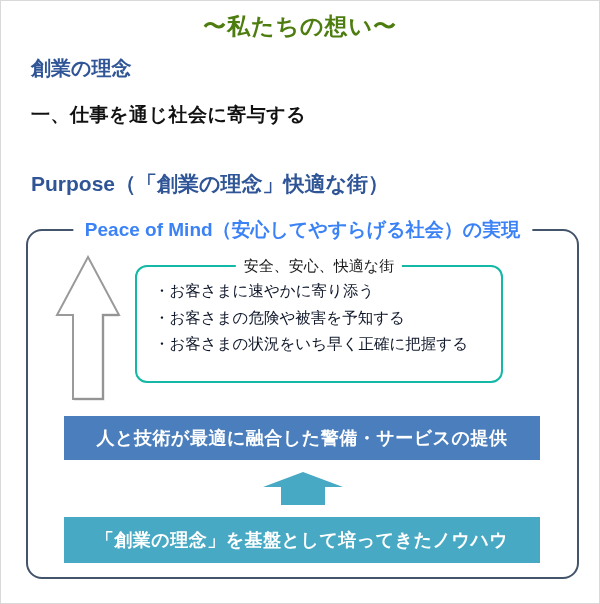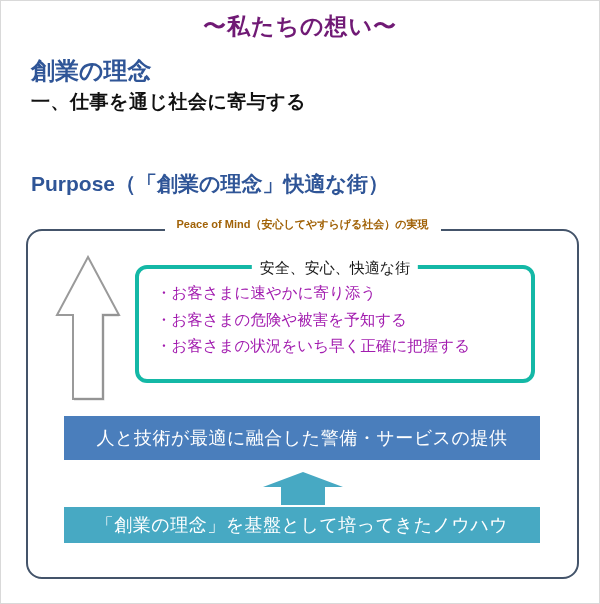--- a/index.html
+++ b/index.html
@@ -7,80 +7,80 @@
   body {
     width: 600px; height: 604px;
     position: relative;
     font-family: "Liberation Sans", "DejaVu Sans", sans-serif;
     overflow: hidden;
     border: 1px solid #d9d9d9;
   }
   .page-title {
     position: absolute; top: 10px; left: 0; width: 100%;
     text-align: center;
-    font-size: 23px; font-weight: bold; color: #701a75;
+    font-size: 23px; font-weight: bold; color: #4d7c0f;
     letter-spacing: 1px;
   }
   .section-heading {
     position: absolute; left: 30px;
-    font-size: 24px; font-weight: bold; color: #2F5597;
+    font-size: 20px; font-weight: bold; color: #2F5597;
   }
   .founding-heading { top: 54px; }
   .founding-lines {
-    position: absolute; left: 30px; top: 87px;
+    position: absolute; left: 30px; top: 100px;
     font-size: 19px; font-weight: bold; color: #111;
     line-height: 28px; letter-spacing: 0.5px;
   }
   .purpose-heading { top: 169px; font-size: 21px; }
 
   .outer-frame {
     position: absolute; left: 25px; top: 228px;
     width: 553px; height: 350px;
     border: 2px solid #44546A; border-radius: 16px;
     background: #fff;
   }
   .frame-legend {
     position: absolute; top: -14px; left: 50%;
     transform: translateX(-50%);
     background: #fff; padding: 0 12px;
-    font-size: 11px; font-weight: bold; color: #a16207;
+    font-size: 19px; font-weight: bold; color: #3b82f6;
     white-space: nowrap;
   }
   .white-arrow {
     position: absolute; left: 27px; top: 24px;
     width: 66px; height: 146px;
   }
   .city-box {
     position: absolute; left: 107px; top: 34px;
-    width: 400px; height: 118px;
-    border: 4px solid #14b8a6; border-radius: 12px;
+    width: 368px; height: 118px;
+    border: 2px solid #14b8a6; border-radius: 12px;
     background: #fff;
   }
   .city-legend {
     position: absolute; top: -10px; left: 50%;
     transform: translateX(-50%);
     background: #fff; padding: 0 8px;
     font-size: 15px; color: #1a1a1a;
     white-space: nowrap;
   }
   .city-bullets {
     position: absolute; left: 17px; top: 11px;
-    font-size: 15.5px; color: #a21caf;
+    font-size: 15.5px; color: #0f172a;
     line-height: 26.5px;
     list-style: none;
   }
   .banner {
     position: absolute; left: 36px;
     width: 476px; height: 44px;
     display: flex; align-items: center; justify-content: center;
-    color: #fff; font-size: 18px; font-weight: normal;
+    color: #fff; font-size: 18px; font-weight: bold;
     letter-spacing: 0.5px;
   }
   .service-banner { top: 185px; background: #4A7EBC; }
-  .foundation-banner { top: 276px; height: 36px; background: #47A9C3; }
+  .foundation-banner { top: 286px; height: 46px; background: #47A9C3; }
   .teal-arrow {
     position: absolute; left: 50%; transform: translateX(-50%);
     top: 241px; width: 80px; height: 33px;
   }
 </style>
 </head>
 <body>
 
 <div class="page-title">〜私たちの想い〜</div>
 

